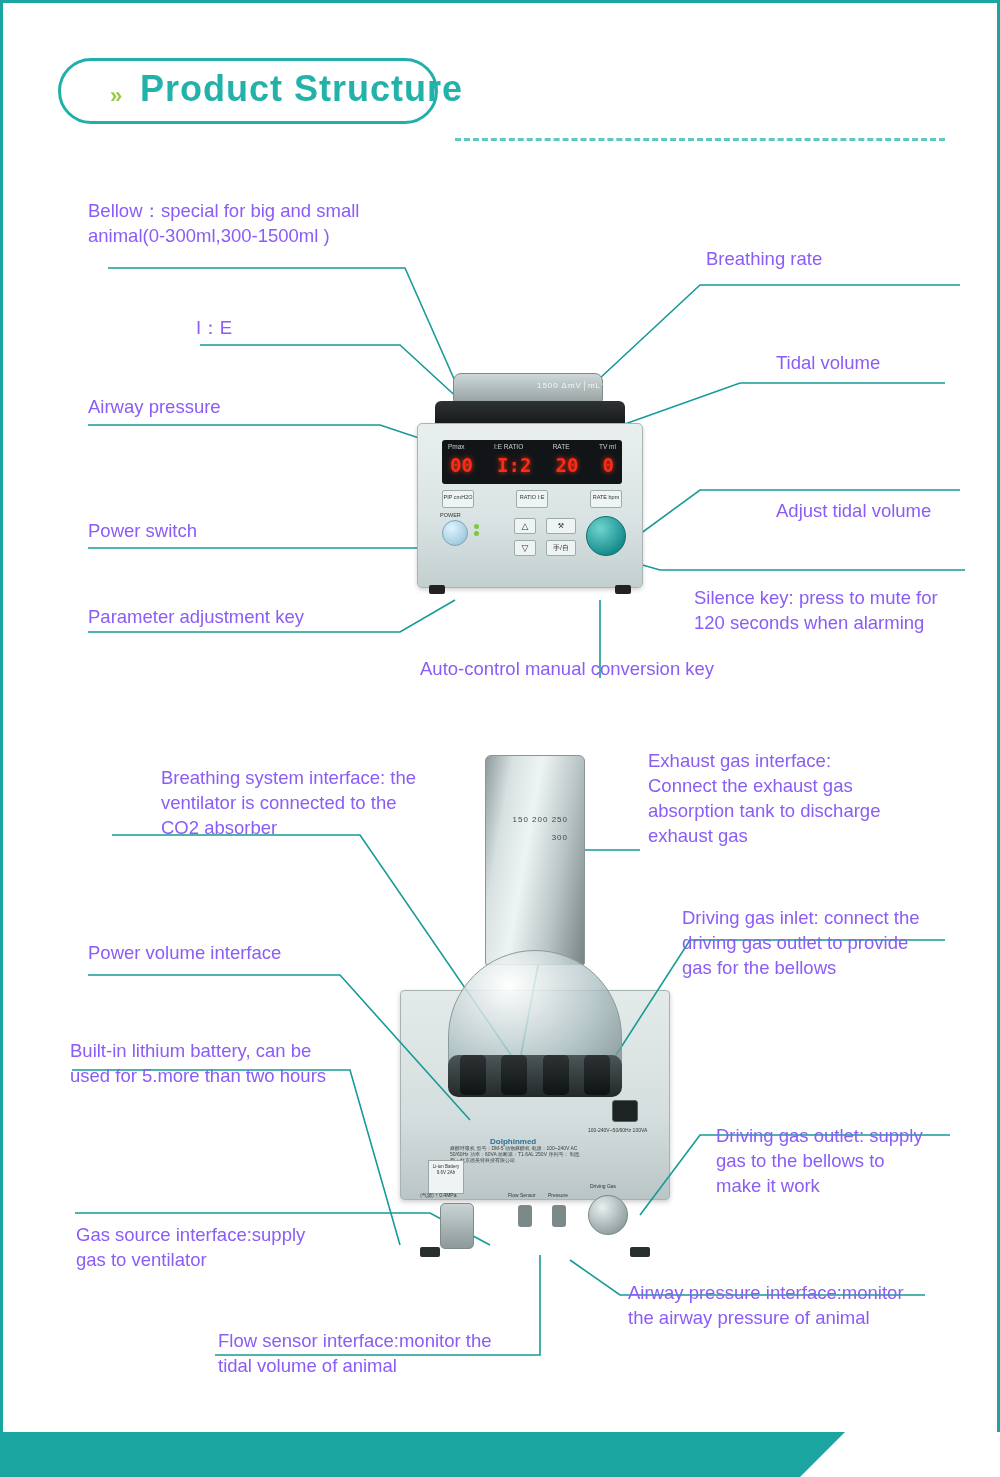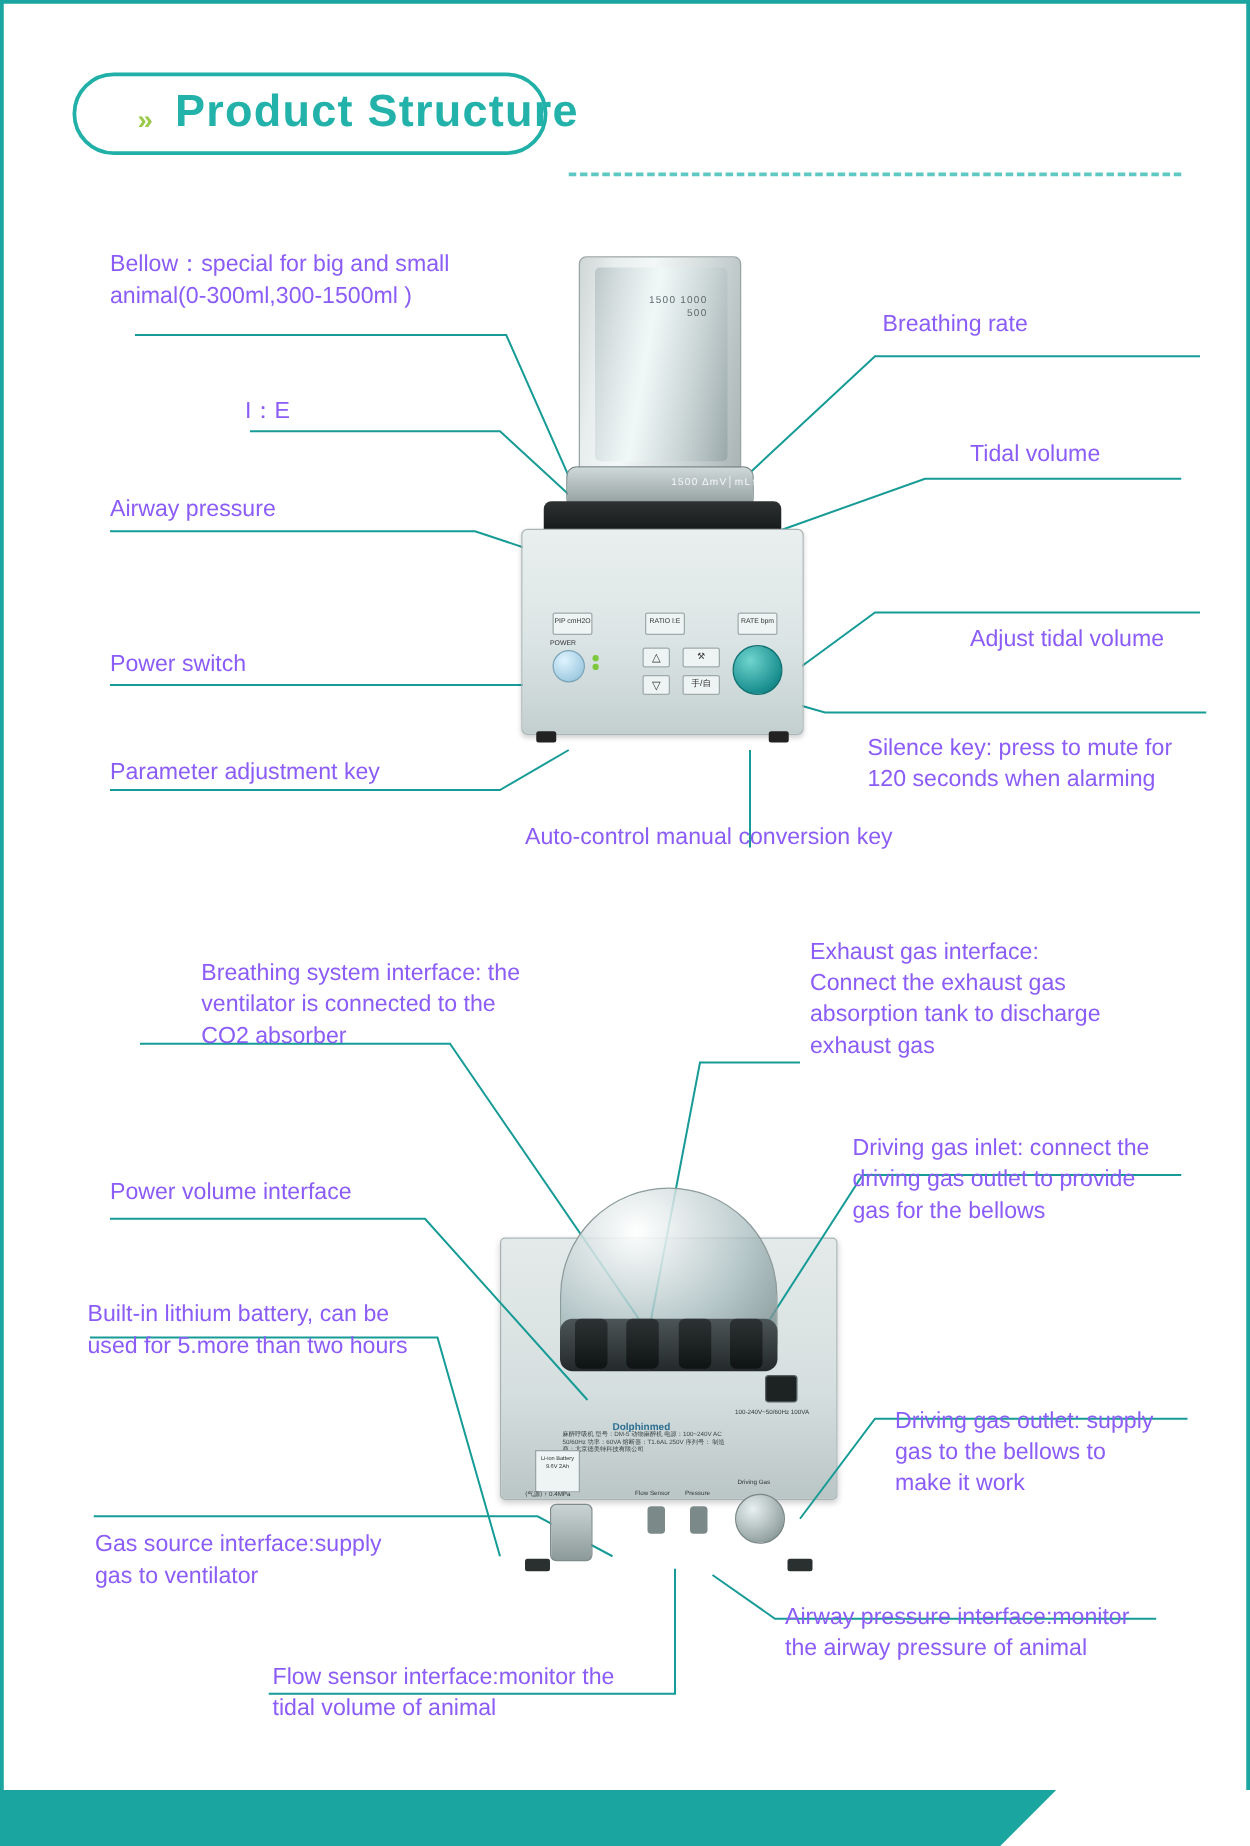--- a/index.html
+++ b/index.html
@@ -228,31 +228,39 @@
     <path d="M75 1213 L430 1213 L490 1245"></path>
     <path d="M215 1355 L540 1355 L540 1255"></path>
     <path d="M640 850 L560 850 L520 1060"></path>
     <path d="M945 940 L690 940 L600 1080"></path>
     <path d="M950 1135 L700 1135 L640 1215"></path>
     <path d="M925 1295 L620 1295 L570 1260"></path>
   </g>
 </svg>
 
 <div class="m1">
-  <div class="bellow-housing">
-    <div class="bellow-inner"></div>
-    <div class="scale">1500
-1000
-500</div>
-  </div>
   <div class="bellow-skirt"></div>
   <div class="skirt-txt">1500 ΔmV│mL↑</div>
   <div class="base-top"></div>
 
   <div class="body">
+    <div class="screen">
+      <div class="hdr">
+        <span>Pmax</span>
+        <span>I:E RATIO</span>
+        <span>RATE</span>
+        <span>TV ml</span>
+      </div>
+      <div class="vals">
+        <span>00</span>
+        <span>I:2</span>
+        <span>20</span>
+        <span>0</span>
+      </div>
+    </div>
 
     <div class="btnrow">
       <div class="kbtn">PIP
 cmH2O</div>
       <div class="kbtn">RATIO
 I:E</div>
       <div class="kbtn">RATE
 bpm</div>
     </div>
 
@@ -281,20 +289,26 @@
 <div class="lbl" style="left:88px;top:518px;">Power switch</div>
 <div class="lbl" style="left:88px;top:604px;">Parameter adjustment key</div>
 <div class="lbl" style="left:706px;top:246px;">Breathing rate</div>
 <div class="lbl" style="left:776px;top:350px;">Tidal volume</div>
 <div class="lbl" style="left:776px;top:450px;margin-top:48px;">Adjust tidal volume</div>
 <div class="lbl" style="left:694px;top:585px;width:300px;">Silence key: press to mute for
 120 seconds when alarming</div>
 <div class="lbl" style="left:420px;top:656px;">Auto-control manual conversion key</div>
 
 <div class="m2">
+  <div class="cyl">
+    <div class="cyl-scale">150
+200
+250
+300</div>
+  </div>
   <div class="dome"></div>
   <div class="ring"></div>
   <div class="ports">
     <div class="port"></div>
     <div class="port"></div>
     <div class="port"></div>
     <div class="port"></div>
   </div>
   <div class="chassis"></div>
 

